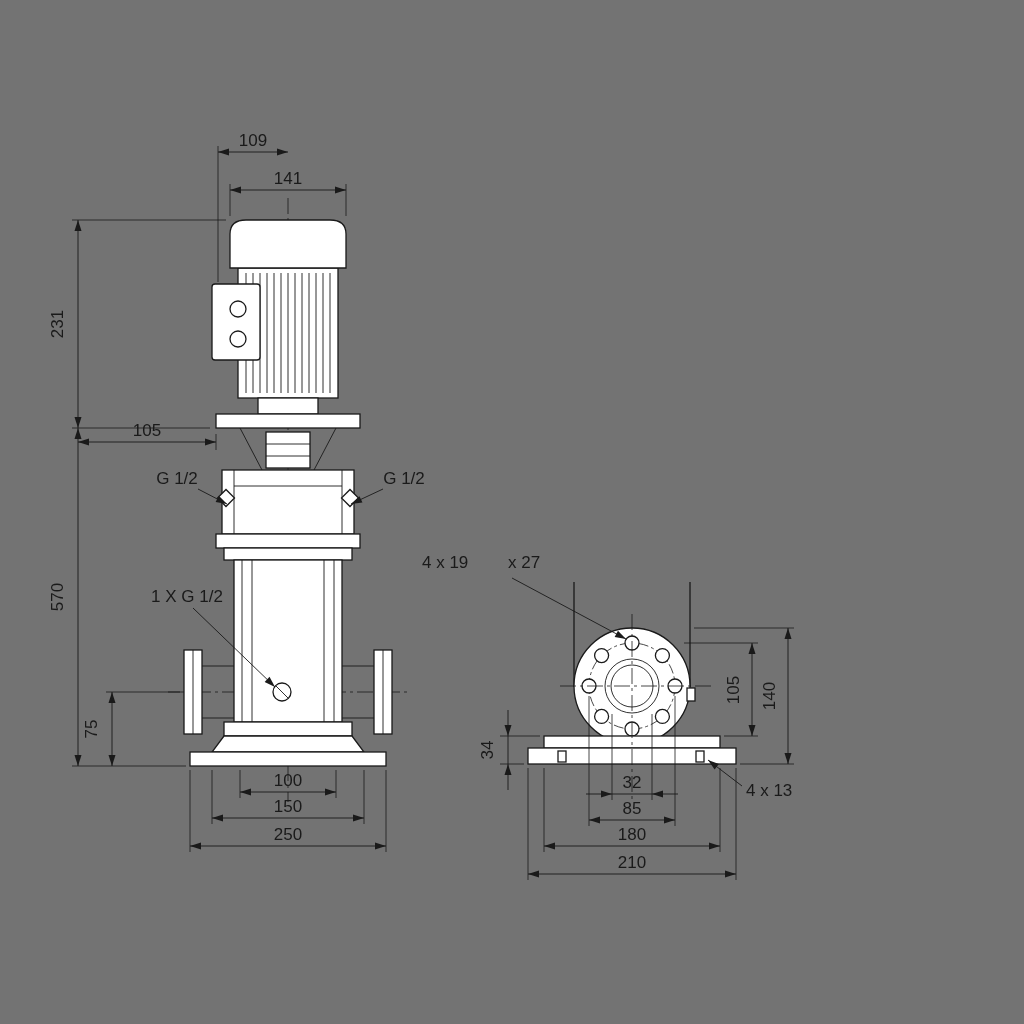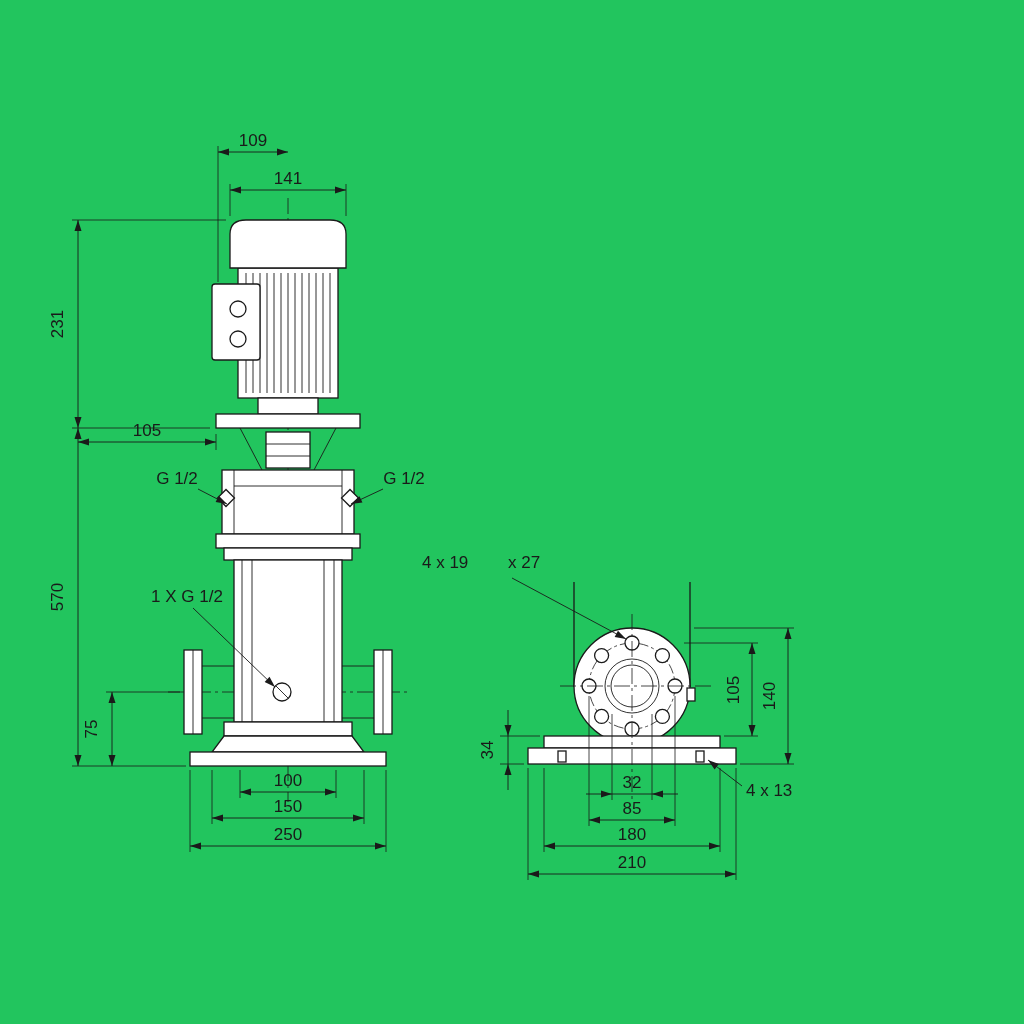--- a/index.html
+++ b/index.html
@@ -1,19 +1,19 @@
 <!DOCTYPE html>
 <html><head>
 <meta charset="utf-8">
 <style>
   html,body{margin:0;padding:0;background:#ffffff;}
   .canvas{
     position:relative;
     width:1024px;height:1024px;
-    background:#22c55e;
+    background:#737373;
     font-family:"Liberation Sans", sans-serif;
   }
   svg{display:block;}
   svg text{
     font-family:"Liberation Sans", sans-serif;
     font-size:17px;
     fill:#1a1a1a;
   }
   .outline{fill:#ffffff;stroke:#1a1a1a;stroke-width:1.3;}
   .thin{fill:none;stroke:#1a1a1a;stroke-width:0.9;}

